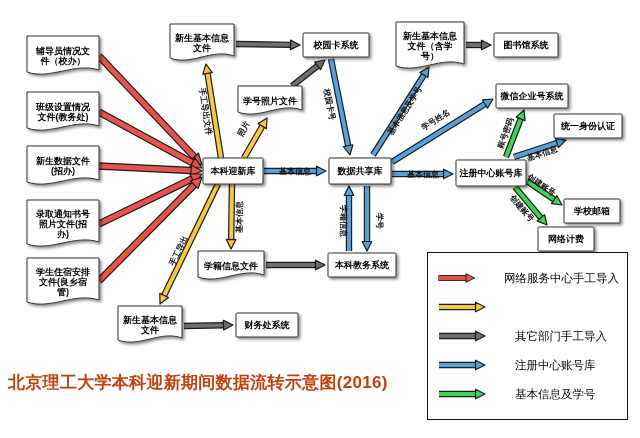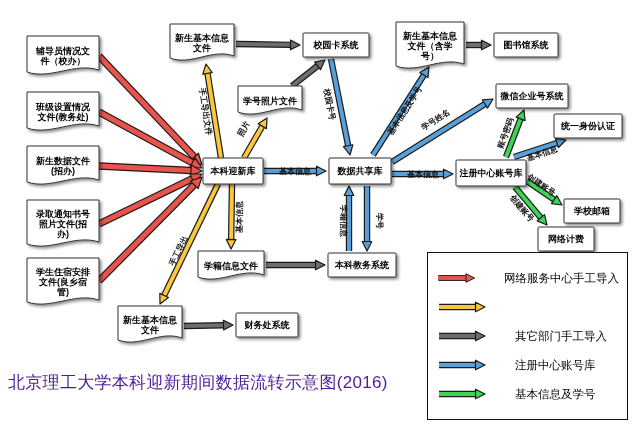--- a/index.html
+++ b/index.html
@@ -1,21 +1,21 @@
 <!DOCTYPE html>
 <html><head>
 <meta charset="utf-8">
 <style>
   html,body{margin:0;padding:0;background:#fff;}
   .canvas{position:relative;width:640px;height:438px;background:#ffffff;overflow:hidden;
           font-family:"Liberation Sans","DejaVu Sans",sans-serif;}
   svg#diagram{position:absolute;left:0;top:0;}
   svg text{font-family:"Liberation Sans","DejaVu Sans",sans-serif;}
   .node{filter:drop-shadow(2px 2.5px 1.5px rgba(0,0,0,0.45));}
-  .title{position:absolute;left:8px;top:371px;font-size:17px;font-weight:normal;color:#4c1d95;
+  .title{position:absolute;left:8px;top:371px;font-size:17px;font-weight:bold;color:#c2410c;
          letter-spacing:.3px;white-space:nowrap;}
   .legend{position:absolute;left:427px;top:252px;width:201px;height:168px;border:1.5px solid #111;
           background:#fff;box-sizing:border-box;display:flex;flex-direction:column;
           justify-content:space-evenly;padding:4px 8px;}
   .legend-row{display:flex;align-items:flex-end;gap:27px;}
   .legend-label{font-size:11.5px;font-weight:500;color:#000;white-space:nowrap;}
 </style>
 </head>
 <body>
 

